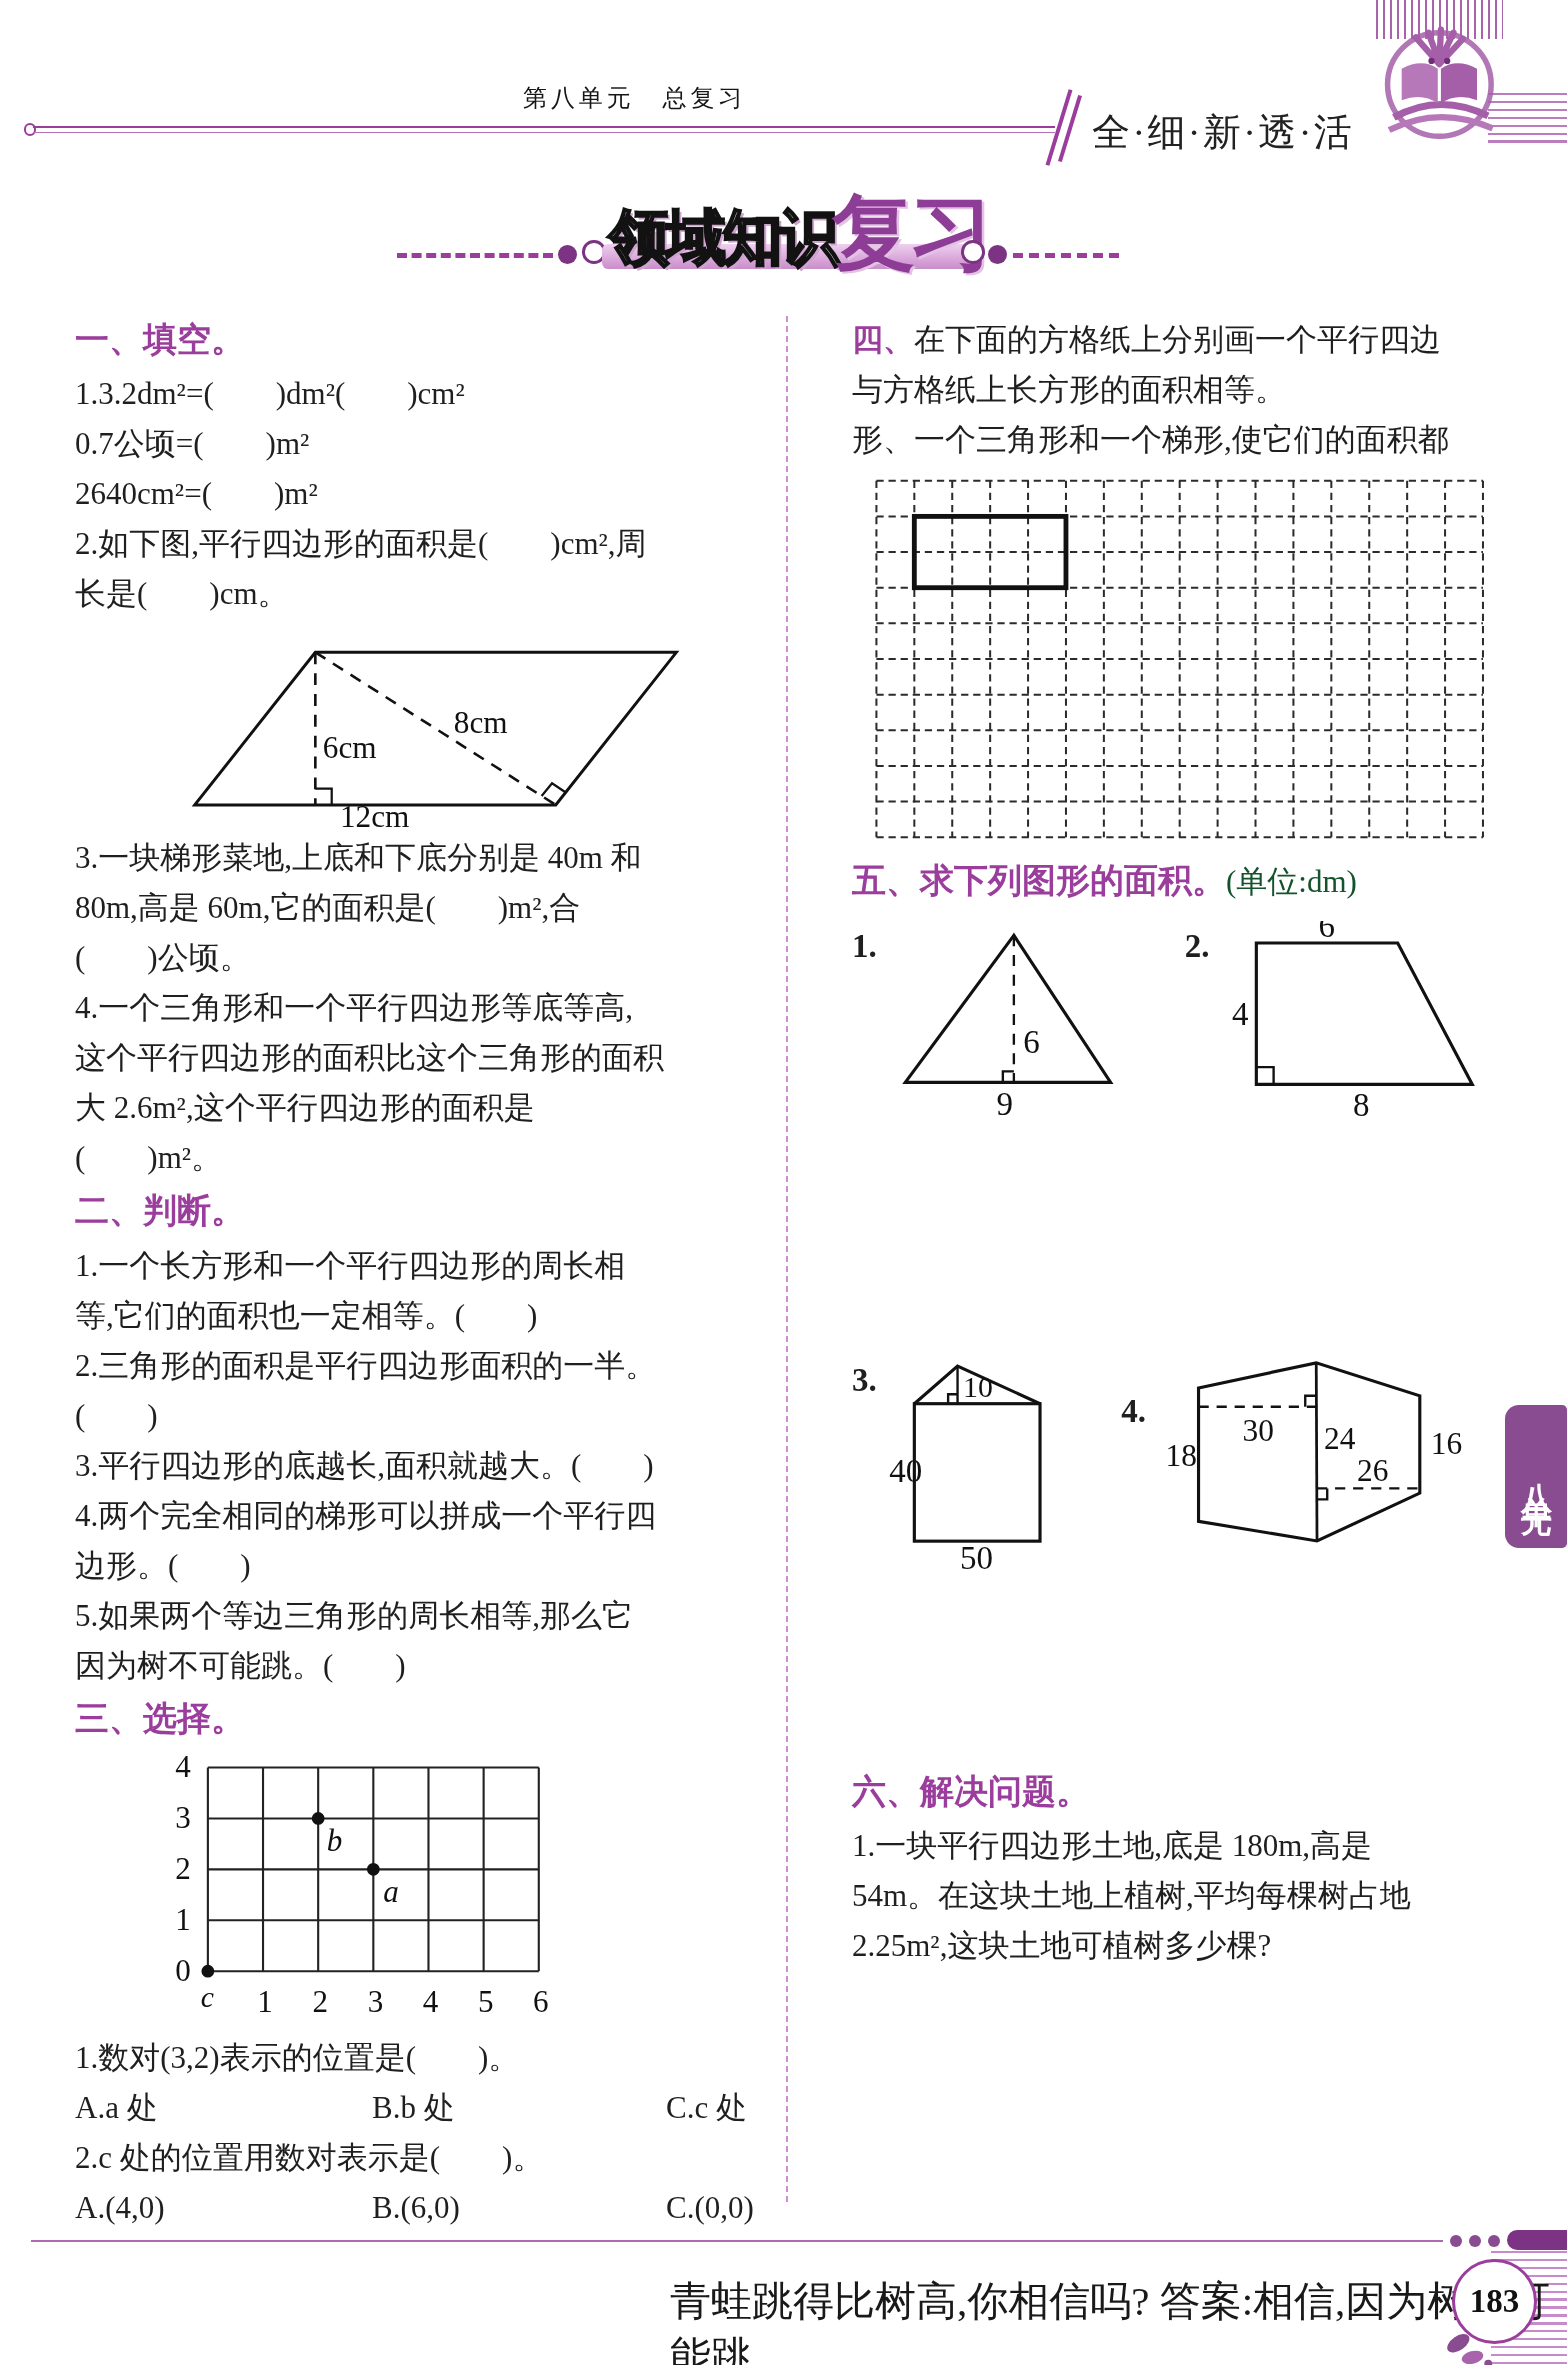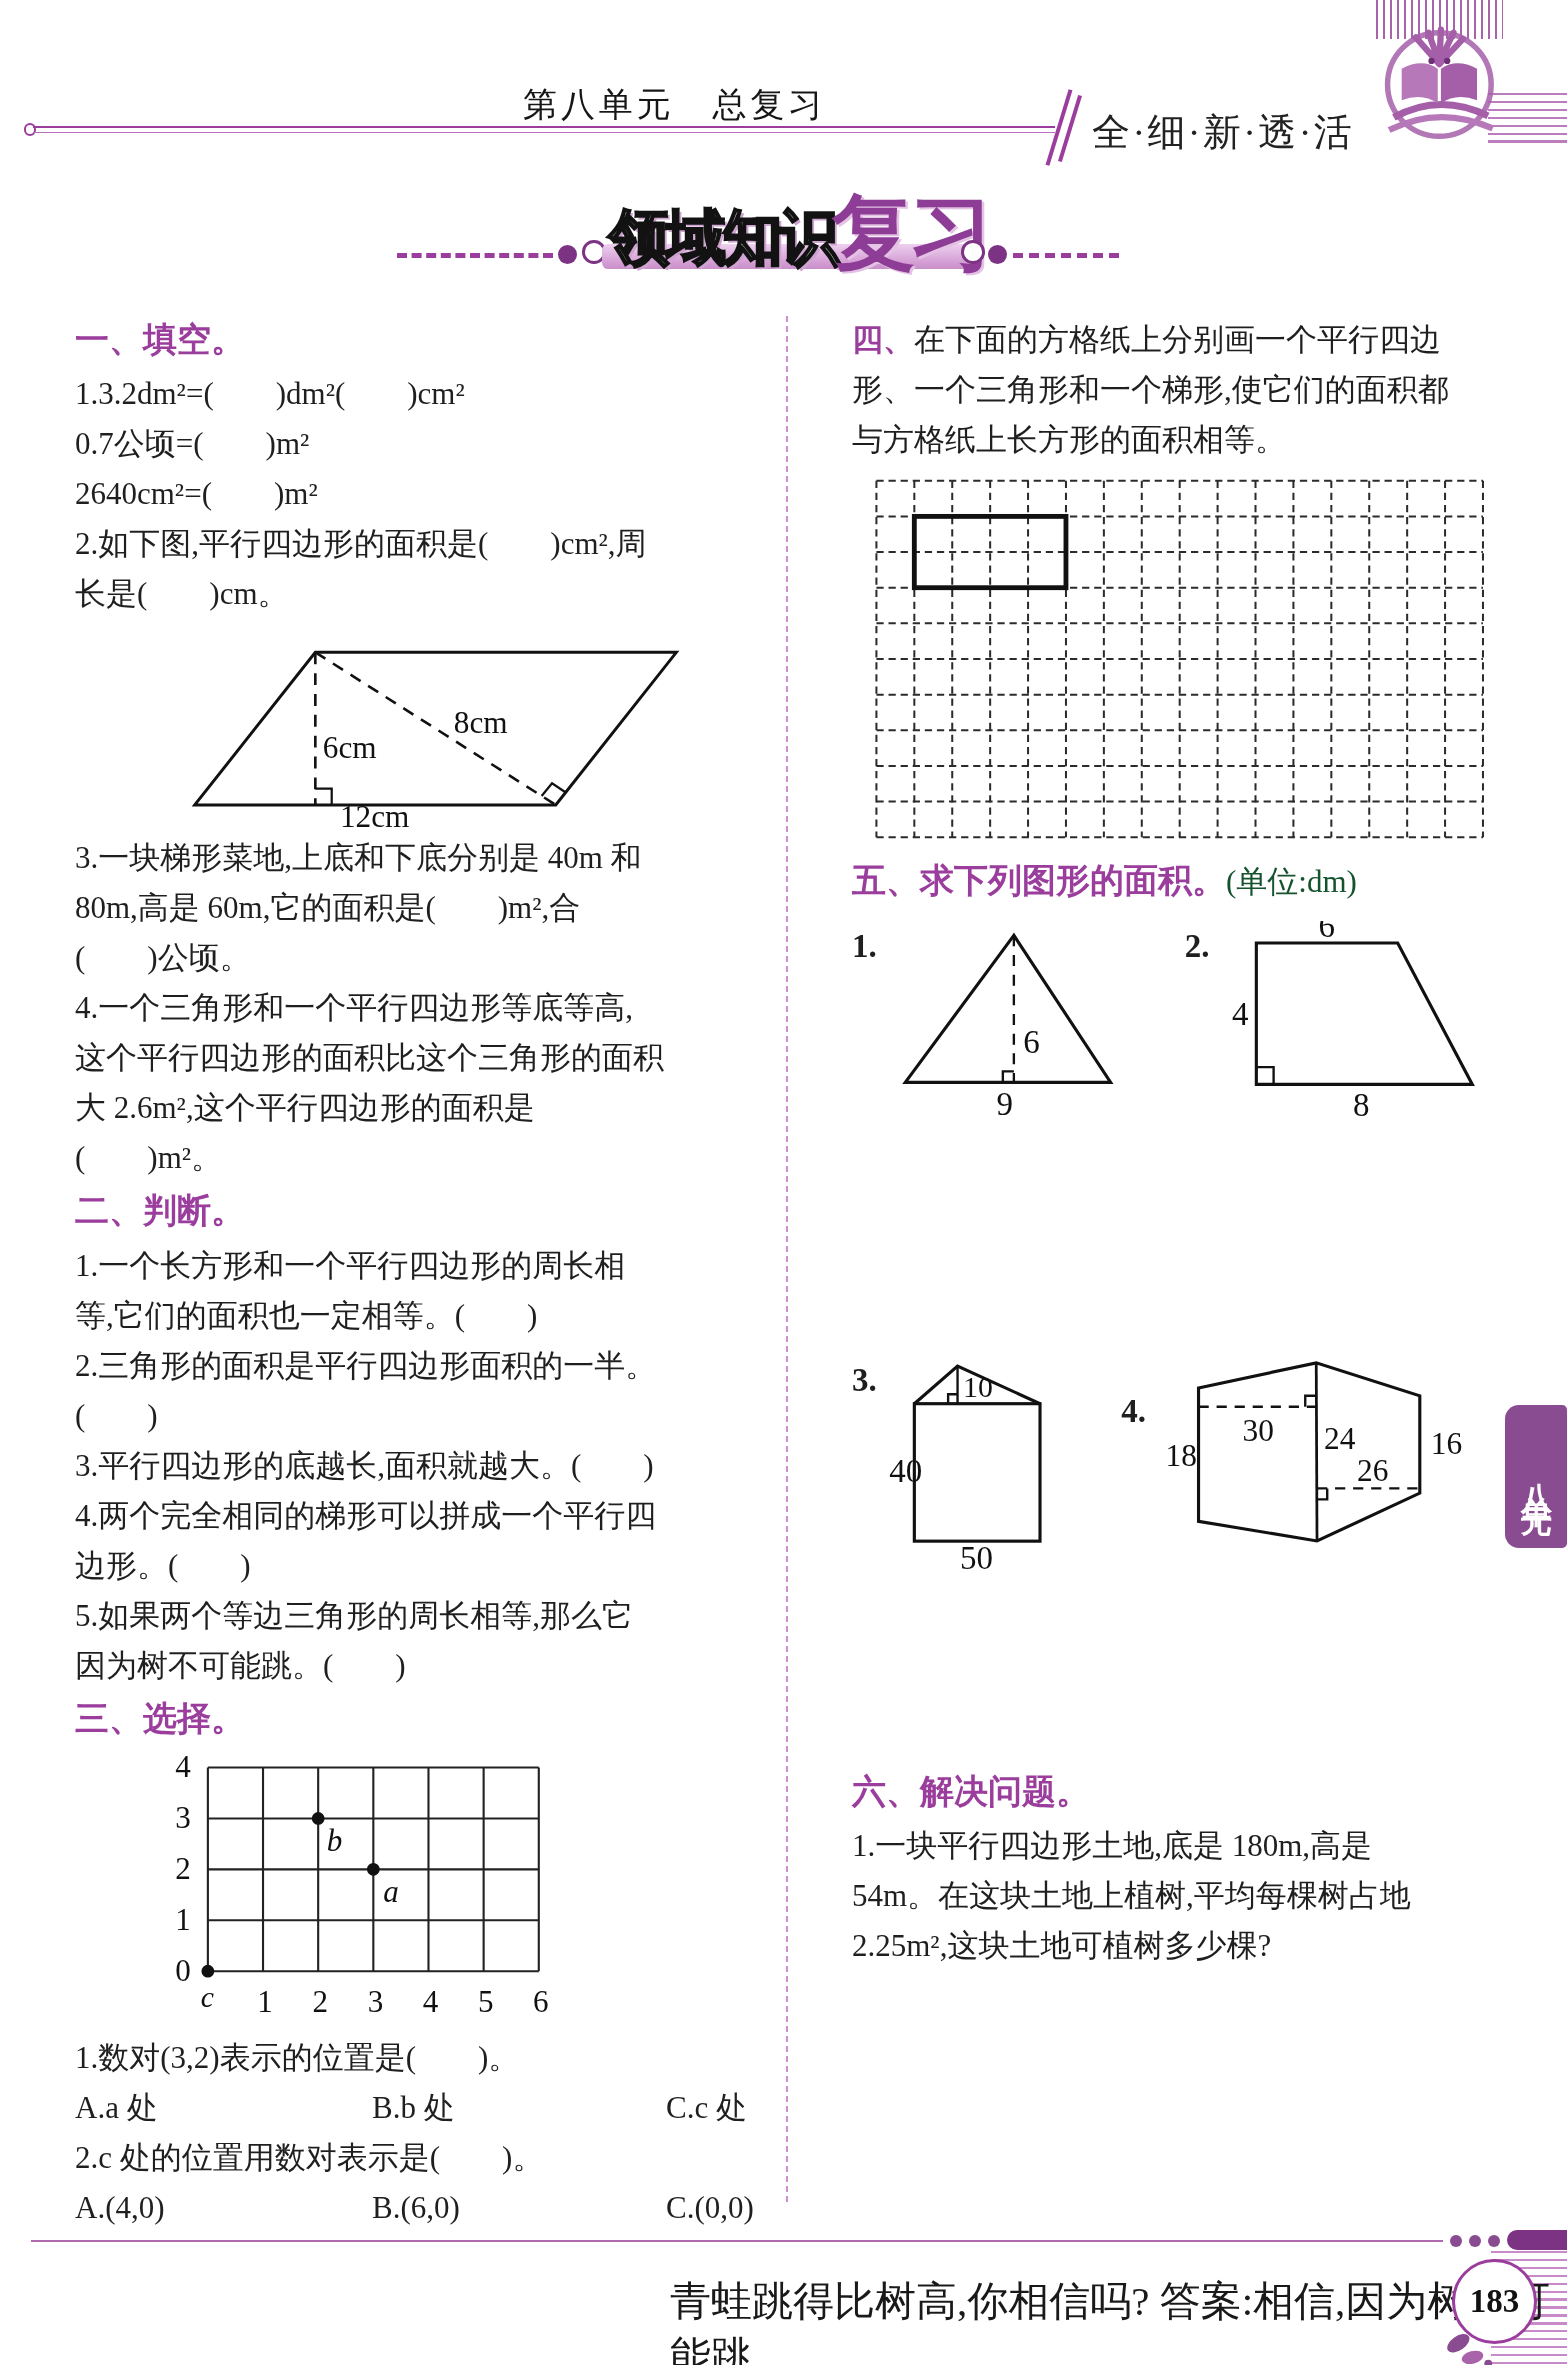--- a/index.html
+++ b/index.html
@@ -1,21 +1,21 @@
 <!DOCTYPE html>
 <html style="font-size:12.6px"><head>
 <meta charset="utf-8">
 <style>
   * { margin:0; padding:0; box-sizing:border-box; }
   html,body { background:#ffffff; }
   body { font-family:"Liberation Serif","DejaVu Serif",serif; color:#1f1f1f; }
   #page { position:relative; width:1567px; height:2366px; background:#fff; overflow:hidden; }
 
   
-  .unit-title { position:absolute; left:523px; top:82px; font-size:34px; letter-spacing:3.9px; color:#161616; }
+  .unit-title { position:absolute; left:523px; top:82px; font-size:24px; letter-spacing:3.9px; color:#161616; }
   .header-rule { position:absolute; left:33px; top:126px; width:1022px; height:7px;
                  border-top:2.4px solid #9a3d9c; border-bottom:1.6px solid #b86fba; }
   .header-circle { position:absolute; left:23.6px; top:123px; width:12.6px; height:12.6px;
                    border:2.4px solid #9a3d9c; border-radius:50%; background:#fff; }
   .slash-icon { position:absolute; left:1051px; top:88px; width:35px; height:82px; }
   .slash-icon::before, .slash-icon::after { content:""; position:absolute; top:0; width:3.9px; height:79px;
                    background:#9a3d9c; transform:rotate(17deg); }
   .slash-icon::before { left:6.3px; } .slash-icon::after { left:17.3px; height:69px; top:6.3px; }
   .slogan { position:absolute; left:1092px; top:107px; font-size:38px; letter-spacing:2.4px; color:#222; }
   .stripes-v { position:absolute; left:1376px; top:0; width:127px; height:39px;
@@ -228,22 +228,22 @@
       <span>A.(4,0)</span>
       <span>B.(6,0)</span>
       <span>C.(0,0)</span>
     </div>
   </div>
 
   <div class="col col-right">
     <div class="qline">
       <span class="purple-prefix">四、</span><span>在下面的方格纸上分别画一个平行四边</span>
     </div>
+    <div class="qline">与方格纸上长方形的面积相等。</div>
     <div class="qline">形、一个三角形和一个梯形,使它们的面积都</div>
-    <div class="qline">与方格纸上长方形的面积相等。</div>
 
     <svg class="fig-dashgrid" width="613" height="362" viewBox="0 0 760 448">
       <g stroke="#2b2b2b" stroke-width="2.5" stroke-dasharray="9 6">
         <line x1="3" y1="3" x2="3" y2="445"></line>
           <line x1="50" y1="3" x2="50" y2="445"></line>
         <line x1="97" y1="3" x2="97" y2="445"></line>
           <line x1="144" y1="3" x2="144" y2="445"></line>
         <line x1="191" y1="3" x2="191" y2="445"></line>
           <line x1="238" y1="3" x2="238" y2="445"></line>
         <line x1="285" y1="3" x2="285" y2="445"></line>

